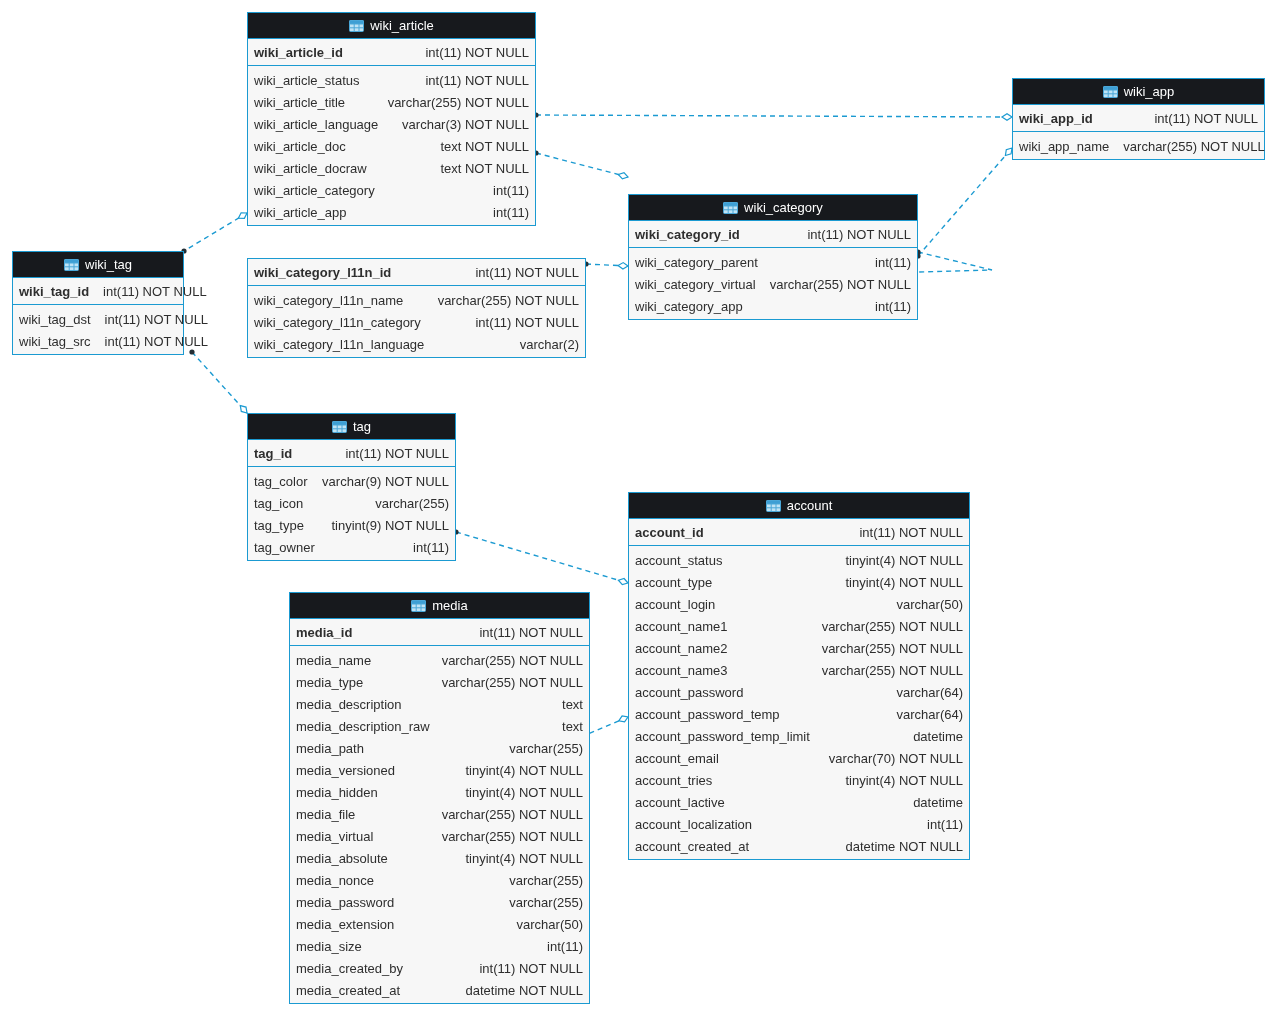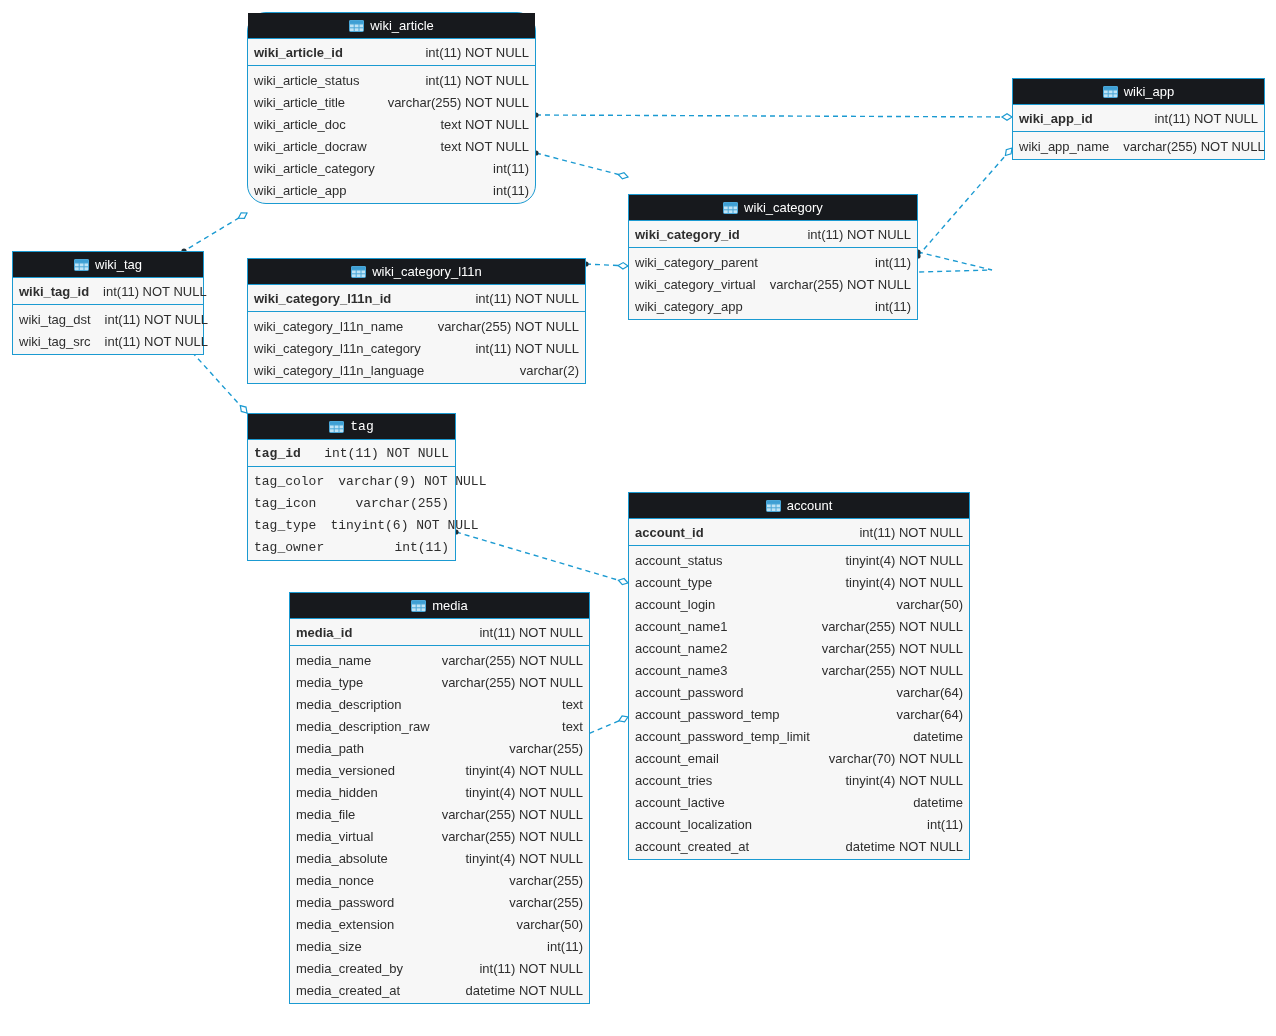--- a/index.html
+++ b/index.html
@@ -50,21 +50,21 @@
       <circle cx="192" cy="352" r="2.6" class="conn-dot"></circle>
       <polygon points="247.0,413.0 241.3,411.4 240.3,405.6 246.0,407.1" class="conn-diamond"></polygon>
       <polyline points="456,532 628,583" class="wire"></polyline>
       <circle cx="456" cy="532" r="2.6" class="conn-dot"></circle>
       <polygon points="628.0,583.0 622.3,584.6 618.4,580.2 624.1,578.5" class="conn-diamond"></polygon>
       <polyline points="548,751 628,717" class="wire"></polyline>
       <circle cx="548" cy="751" r="2.6" class="conn-dot"></circle>
       <polygon points="628.0,717.0 624.6,721.9 618.8,720.9 622.1,716.0" class="conn-diamond"></polygon>
     </svg>
 
-<div class="entity" style="left: 247px; top: 12px; width: 289px; border-radius: 19px;">
+<div class="entity" style="left: 247px; top: 12px; width: 289px;">
       <div class="e-header">
         <span class="tbl-icon">
           <svg width="15" height="12" viewBox="0 0 15 12">
             <rect x="0.5" y="0.5" width="14" height="11" rx="1" fill="#bfe3f5" stroke="#4aa7d8"></rect>
             <rect x="0.5" y="0.5" width="14" height="3.5" rx="1" fill="#3e9fd4" stroke="#4aa7d8"></rect>
             <line x1="5.2" y1="4" x2="5.2" y2="11.5" stroke="#4aa7d8"></line>
             <line x1="10" y1="4" x2="10" y2="11.5" stroke="#4aa7d8"></line>
             <line x1="0.5" y1="7.8" x2="14.5" y2="7.8" stroke="#4aa7d8"></line>
           </svg>
         </span>
@@ -77,20 +77,24 @@
         </div>
       </div>
       <div class="e-cols">
         <div class="row">
           <span class="cname">wiki_article_status</span>
           <span class="ctype">int(11) NOT NULL</span>
         </div>
         <div class="row">
           <span class="cname">wiki_article_title</span>
           <span class="ctype">varchar(255) NOT NULL</span>
+        </div>
+        <div class="row">
+          <span class="cname">wiki_article_language</span>
+          <span class="ctype">varchar(3) NOT NULL</span>
         </div>
         <div class="row">
           <span class="cname">wiki_article_doc</span>
           <span class="ctype">text NOT NULL</span>
         </div>
         <div class="row">
           <span class="cname">wiki_article_docraw</span>
           <span class="ctype">text NOT NULL</span>
         </div>
         <div class="row">
@@ -156,21 +160,21 @@
         <div class="row">
           <span class="cname">wiki_category_virtual</span>
           <span class="ctype">varchar(255) NOT NULL</span>
         </div>
         <div class="row">
           <span class="cname">wiki_category_app</span>
           <span class="ctype">int(11)</span>
         </div>
       </div>
     </div>
-    <div class="entity" style="left: 12px; top: 251px; width: 192px;">
+    <div class="entity" style="left: 12px; top: 251px; width: 172px;">
       <div class="e-header">
         <span class="tbl-icon">
           <svg width="15" height="12" viewBox="0 0 15 12">
             <rect x="0.5" y="0.5" width="14" height="11" rx="1" fill="#bfe3f5" stroke="#4aa7d8"></rect>
             <rect x="0.5" y="0.5" width="14" height="3.5" rx="1" fill="#3e9fd4" stroke="#4aa7d8"></rect>
             <line x1="5.2" y1="4" x2="5.2" y2="11.5" stroke="#4aa7d8"></line>
             <line x1="10" y1="4" x2="10" y2="11.5" stroke="#4aa7d8"></line>
             <line x1="0.5" y1="7.8" x2="14.5" y2="7.8" stroke="#4aa7d8"></line>
           </svg>
         </span>
@@ -187,32 +191,20 @@
           <span class="cname">wiki_tag_dst</span>
           <span class="ctype">int(11) NOT NULL</span>
         </div>
         <div class="row">
           <span class="cname">wiki_tag_src</span>
           <span class="ctype">int(11) NOT NULL</span>
         </div>
       </div>
     </div>
     <div class="entity" style="left: 247px; top: 258px; width: 339px;">
-      <div class="e-header">
-        <span class="tbl-icon">
-          <svg width="15" height="12" viewBox="0 0 15 12">
-            <rect x="0.5" y="0.5" width="14" height="11" rx="1" fill="#bfe3f5" stroke="#4aa7d8"></rect>
-            <rect x="0.5" y="0.5" width="14" height="3.5" rx="1" fill="#3e9fd4" stroke="#4aa7d8"></rect>
-            <line x1="5.2" y1="4" x2="5.2" y2="11.5" stroke="#4aa7d8"></line>
-            <line x1="10" y1="4" x2="10" y2="11.5" stroke="#4aa7d8"></line>
-            <line x1="0.5" y1="7.8" x2="14.5" y2="7.8" stroke="#4aa7d8"></line>
-          </svg>
-        </span>
-        <span class="e-title">wiki_category_l11n</span>
-      </div>
       <div class="e-pk">
         <div class="row">
           <span class="cname">wiki_category_l11n_id</span>
           <span class="ctype">int(11) NOT NULL</span>
         </div>
       </div>
       <div class="e-cols">
         <div class="row">
           <span class="cname">wiki_category_l11n_name</span>
           <span class="ctype">varchar(255) NOT NULL</span>
@@ -220,21 +212,21 @@
         <div class="row">
           <span class="cname">wiki_category_l11n_category</span>
           <span class="ctype">int(11) NOT NULL</span>
         </div>
         <div class="row">
           <span class="cname">wiki_category_l11n_language</span>
           <span class="ctype">varchar(2)</span>
         </div>
       </div>
     </div>
-    <div class="entity" style="left: 247px; top: 413px; width: 209px; font-family: Liberation Mono, monospace;">
+    <div class="entity" style="left: 247px; top: 413px; width: 209px;">
       <div class="e-header">
         <span class="tbl-icon">
           <svg width="15" height="12" viewBox="0 0 15 12">
             <rect x="0.5" y="0.5" width="14" height="11" rx="1" fill="#bfe3f5" stroke="#4aa7d8"></rect>
             <rect x="0.5" y="0.5" width="14" height="3.5" rx="1" fill="#3e9fd4" stroke="#4aa7d8"></rect>
             <line x1="5.2" y1="4" x2="5.2" y2="11.5" stroke="#4aa7d8"></line>
             <line x1="10" y1="4" x2="10" y2="11.5" stroke="#4aa7d8"></line>
             <line x1="0.5" y1="7.8" x2="14.5" y2="7.8" stroke="#4aa7d8"></line>
           </svg>
         </span>
@@ -250,21 +242,21 @@
         <div class="row">
           <span class="cname">tag_color</span>
           <span class="ctype">varchar(9) NOT NULL</span>
         </div>
         <div class="row">
           <span class="cname">tag_icon</span>
           <span class="ctype">varchar(255)</span>
         </div>
         <div class="row">
           <span class="cname">tag_type</span>
-          <span class="ctype">tinyint(6) NOT NULL</span>
+          <span class="ctype">tinyint(9) NOT NULL</span>
         </div>
         <div class="row">
           <span class="cname">tag_owner</span>
           <span class="ctype">int(11)</span>
         </div>
       </div>
     </div>
     <div class="entity" style="left: 628px; top: 464px; width: 342px; margin-top: 28px;">
       <div class="e-header">
         <span class="tbl-icon">

